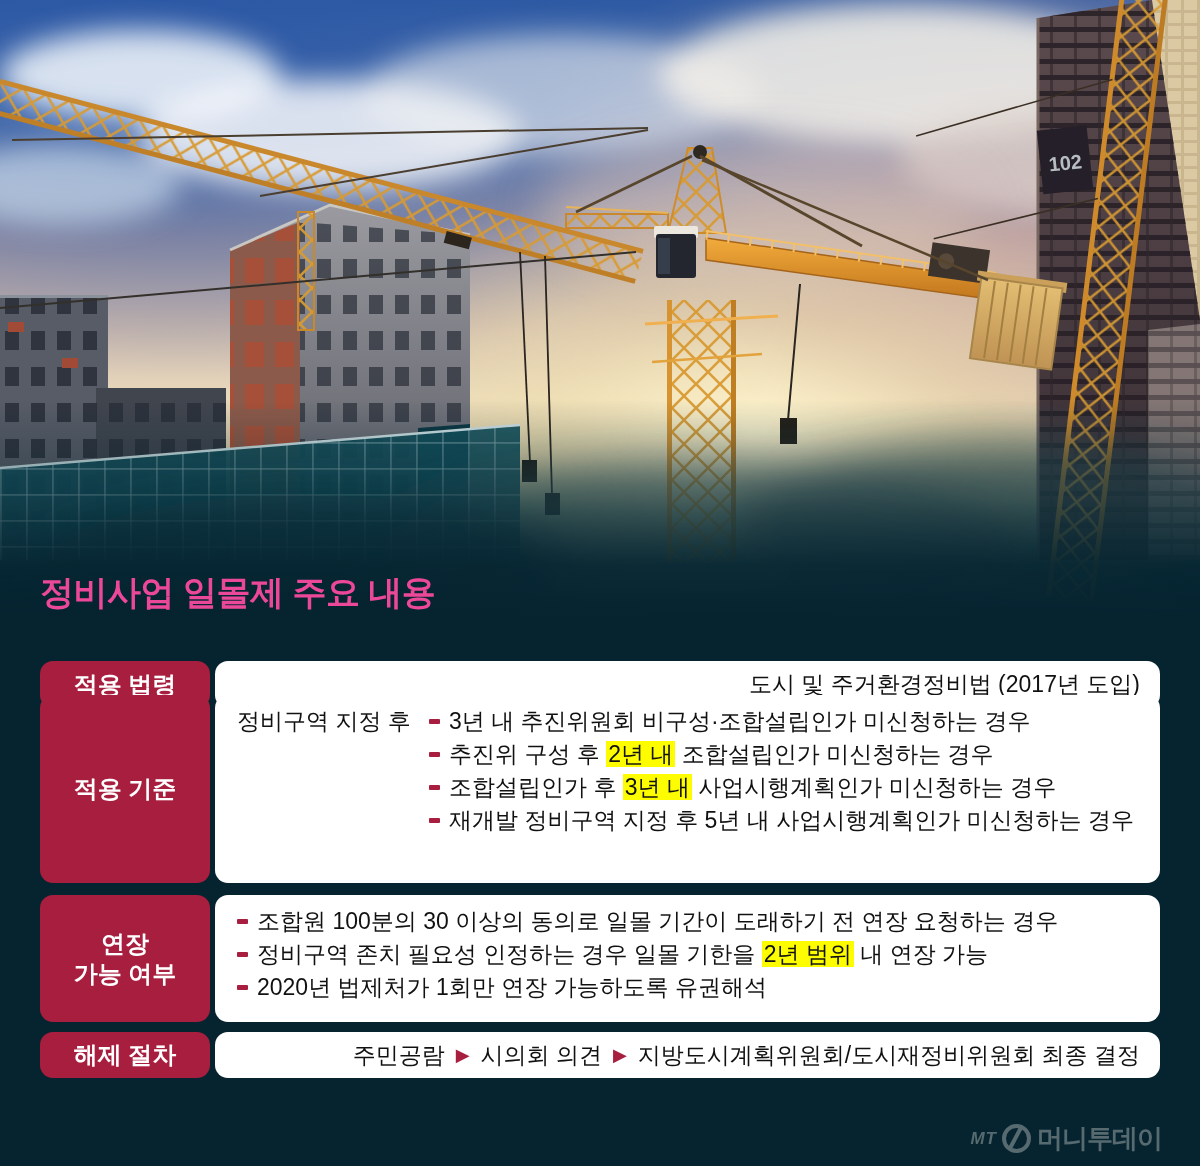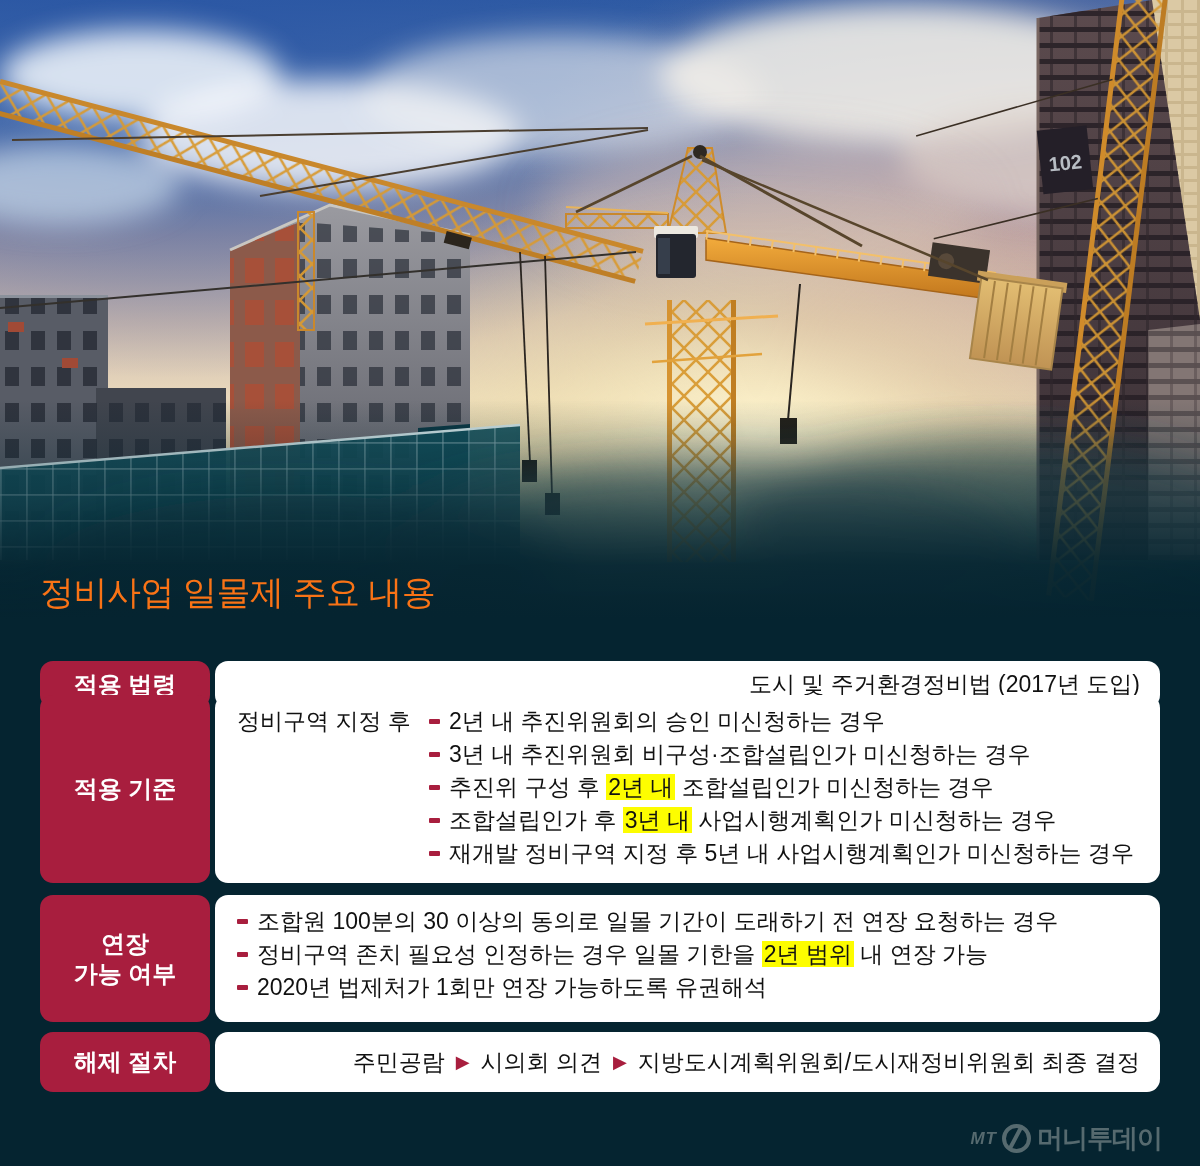--- a/index.html
+++ b/index.html
@@ -1,30 +1,30 @@
 <!DOCTYPE html>
 <html><head>
 <meta charset="utf-8">
 <style>
   html,body{margin:0;padding:0;background:#052430;}
   .stage{position:relative;width:1200px;height:1166px;background:#052430;overflow:hidden;
          font-family:"Liberation Sans","DejaVu Sans",sans-serif;}
   .photo{position:absolute;top:0;left:0;width:1200px;height:620px;}
-  .title{position:absolute;left:40px;top:570px;color:#f97316;font-size:34px;font-weight:normal;
+  .title{position:absolute;left:40px;top:570px;color:#ec4899;font-size:34px;font-weight:bold;
          letter-spacing:-0.5px;}
   .row{position:absolute;left:40px;width:1120px;display:flex;}
   .row-label{width:170px;flex:0 0 170px;background:#a81e3e;border-radius:13px;color:#ffffff;
              font-size:24px;font-weight:bold;display:flex;align-items:center;justify-content:center;
              text-align:center;white-space:pre-line;line-height:30px;}
   .row-content{flex:1;margin-left:5px;background:#ffffff;border-radius:13px;color:#111111;
                font-size:23px;justify-content:flex-end;}
   .r1{top:633px;height:47px;margin-top:28px;}
   .r2{top:695px;height:188px;}
   .r3{top:895px;height:127px;}
-  .r4{top:1032px;height:60px;}
+  .r4{top:1032px;height:46px;}
   .content-center{display:flex;align-items:center;padding:0 20px 0 22px;}
   .r2 .row-content{display:flex;padding:10px 18px 0 22px;}
   .lead{flex:0 0 192px;line-height:33px;}
   ul.bullets{list-style:none;margin:0;padding:0;flex:1;}
   ul.bullets li{display:flex;align-items:flex-start;line-height:33px;}
   ul.bullets li::before{content:"";flex:0 0 11px;width:11px;height:5px;background:#a81e3e;
                         margin:14px 9px 0 0;border-radius:1px;}
   .r3 .row-content{padding:10px 18px 0 22px;display:flex;}
   .hl{background:#fdfd00;padding:0 2px;}
   .steps{display:flex;align-items:center;}
@@ -248,23 +248,20 @@
       <span>도시 및 주거환경정비법 (2017년 도입)</span>
     </div>
   </div>
 
   <div class="row r2">
     <div class="row-label">적용 기준</div>
     <div class="row-content">
       <div class="lead">정비구역 지정 후</div>
       <ul class="bullets" id="r2-bullets">
           <li>
-            <span><span>2년 내 추진위원회의 승인 미신청하는 경우</span></span>
-          </li>
-          <li>
             <span><span>3년 내 추진위원회 비구성·조합설립인가 미신청하는 경우</span></span>
           </li>
           <li>
             <span><span>추진위 구성 후 </span><span class="hl">2년 내</span><span> 조합설립인가 미신청하는 경우</span></span>
           </li>
           <li>
             <span><span>조합설립인가 후 </span><span class="hl">3년 내</span><span> 사업시행계획인가 미신청하는 경우</span></span>
           </li>
           <li>
             <span><span>재개발 정비구역 지정 후 5년 내 사업시행계획인가 미신청하는 경우</span></span>

